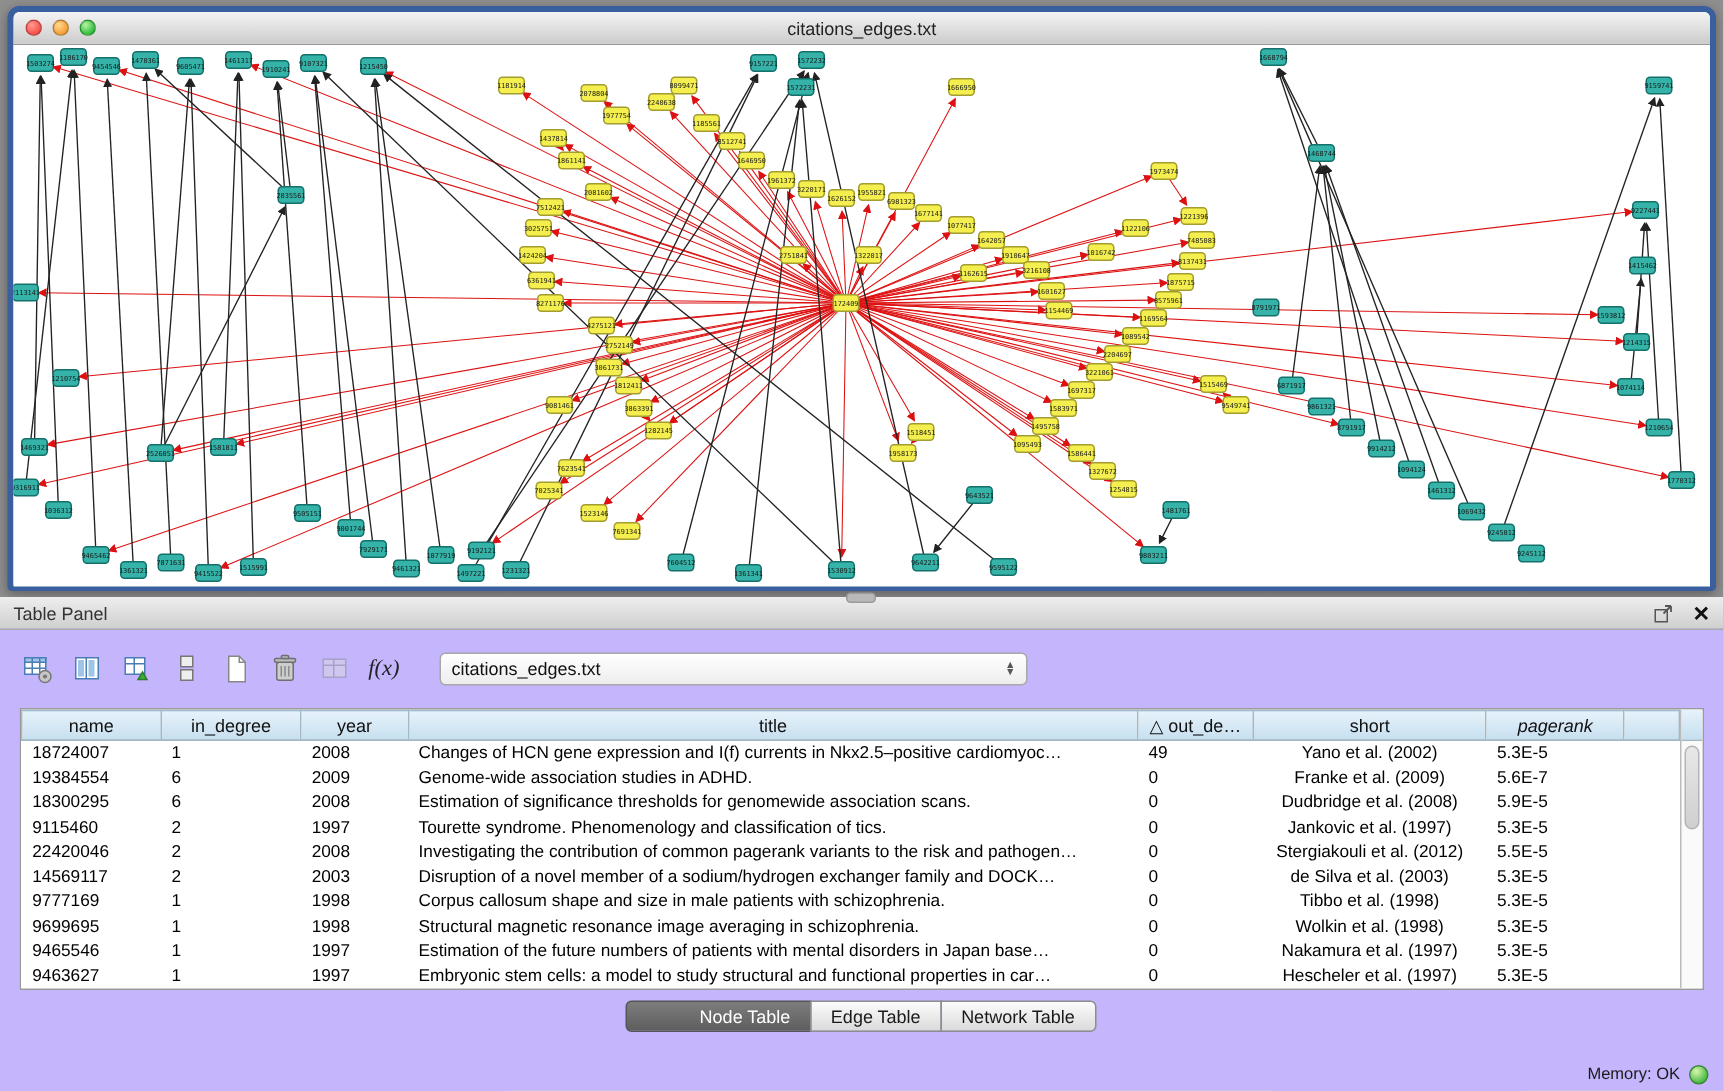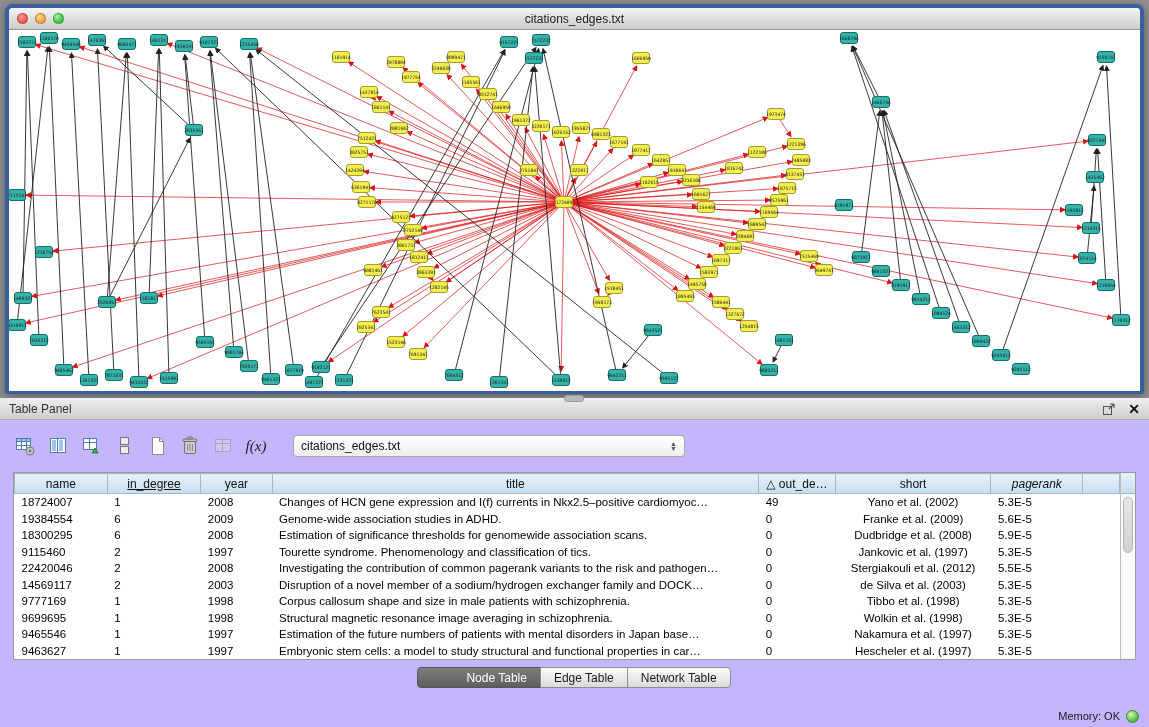--- a/index.html
+++ b/index.html
@@ -818,21 +818,21 @@
               <span>▼</span>
             </span>
         </div>
       </div>
 
       <div class="table-wrap">
         <table class="datatable">
           <thead>
               <tr>
                 <th style="width: 94px;">name</th>
-                <th style="width: 96px; text-decoration: underline;">in_degree</th>
+                <th style="width: 96px;">in_degree</th>
                 <th style="width: 74px;">year</th>
                 <th style="width: 490px;">title</th>
                 <th style="width: 70px;">△ out_de…</th>
                 <th style="width: 153px;">short</th>
                 <th style="width: 95px; font-style: italic;">pagerank</th>
                 <th style="width: 36px;"></th>
               </tr>
             </thead>
           <tbody>
               <tr>
@@ -845,21 +845,21 @@
                 <td class="col-pagerank">5.3E-5</td>
                 <td class="col-blank"></td>
               </tr>
               <tr>
                 <td class="col-name">19384554</td>
                 <td class="col-in_degree">6</td>
                 <td class="col-year">2009</td>
                 <td class="col-title">Genome-wide association studies in ADHD.</td>
                 <td class="col-out_degree">0</td>
                 <td class="col-short">Franke et al. (2009)</td>
-                <td class="col-pagerank">5.6E-5</td>
+                <td class="col-pagerank">5.6E-7</td>
                 <td class="col-blank"></td>
               </tr>
               <tr>
                 <td class="col-name">18300295</td>
                 <td class="col-in_degree">6</td>
                 <td class="col-year">2008</td>
                 <td class="col-title">Estimation of significance thresholds for genomewide association scans.</td>
                 <td class="col-out_degree">0</td>
                 <td class="col-short">Dudbridge et al. (2008)</td>
                 <td class="col-pagerank">5.9E-5</td>

